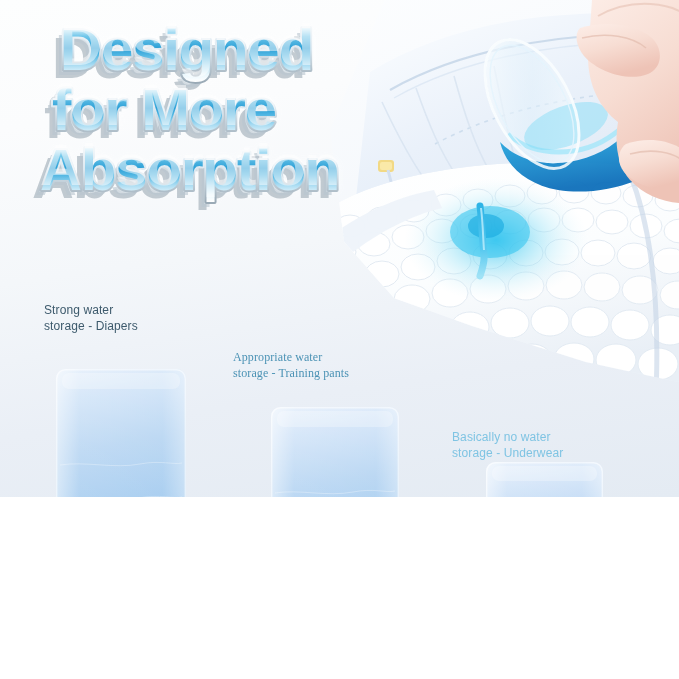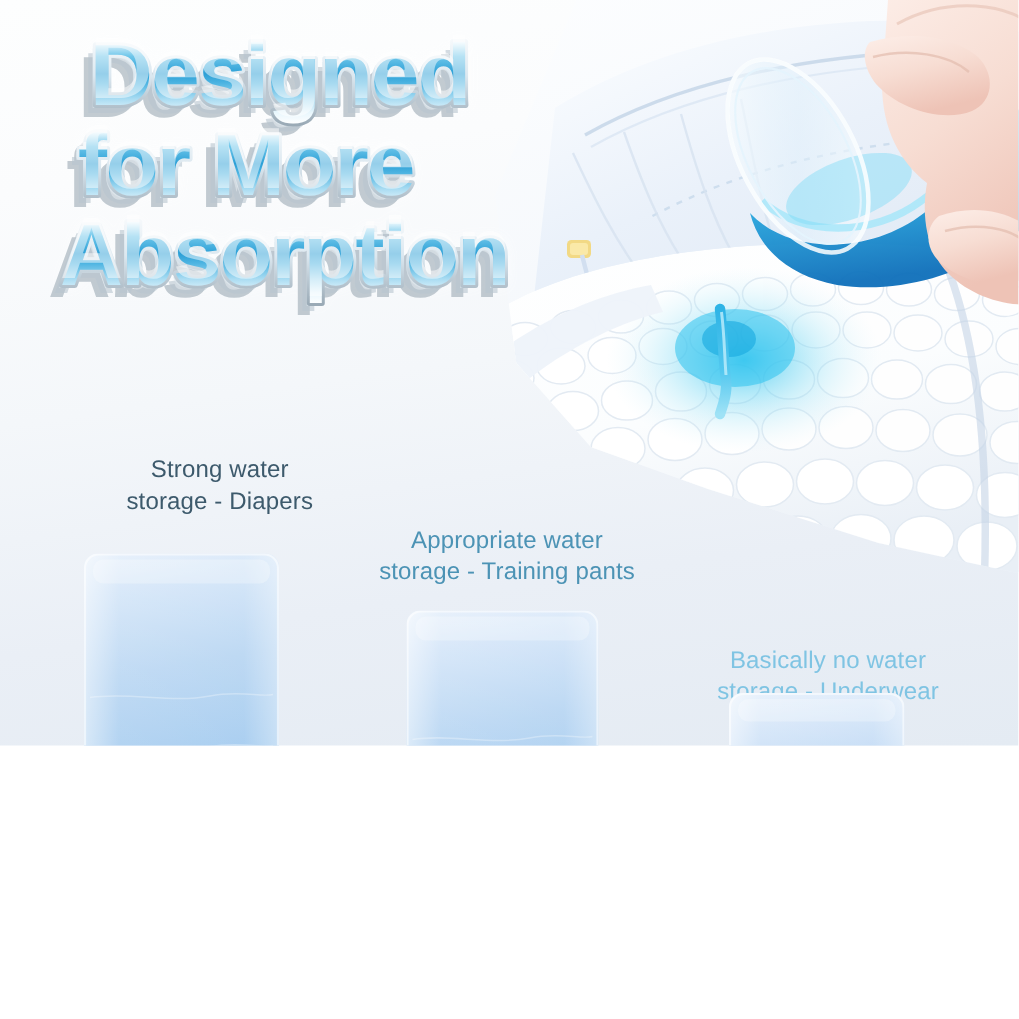--- a/index.html
+++ b/index.html
@@ -22,25 +22,25 @@
   .photo svg{display:block;}
 
   
   .headline{
     position:absolute;left:34px;top:18px;width:400px;height:230px;
   }
   .headline svg{display:block;overflow:visible;}
 
   
   .lbl{
-    position:absolute;text-align:center;line-height:1.32;
-    font-size:16px;letter-spacing:.1px;white-space:pre-line;
+    position:absolute;text-align:left;line-height:1.32;
+    font-size:12px;letter-spacing:.1px;white-space:pre-line;
   }
   #label-1{left:44px;top:303px;width:205px;color:#3d5a6c;}
-  #label-2{left:233px;top:350px;width:210px;color:#4c93b5;}
+  #label-2{left:233px;top:350px;width:210px;color:#4c93b5;font-family:Liberation Serif, serif;}
   #label-3{left:452px;top:406px;width:200px;color:#7fc4e3;margin-top:24px;}
 
   
   .bar{position:absolute;}
   .bar svg{display:block;}
   #bar-1{left:56px;top:369px;width:130px;height:284px;}
   #bar-2{left:271px;top:407px;width:128px;height:246px;}
   #bar-3{left:486px;top:462px;width:117px;height:191px;}
 </style>
 </head>

